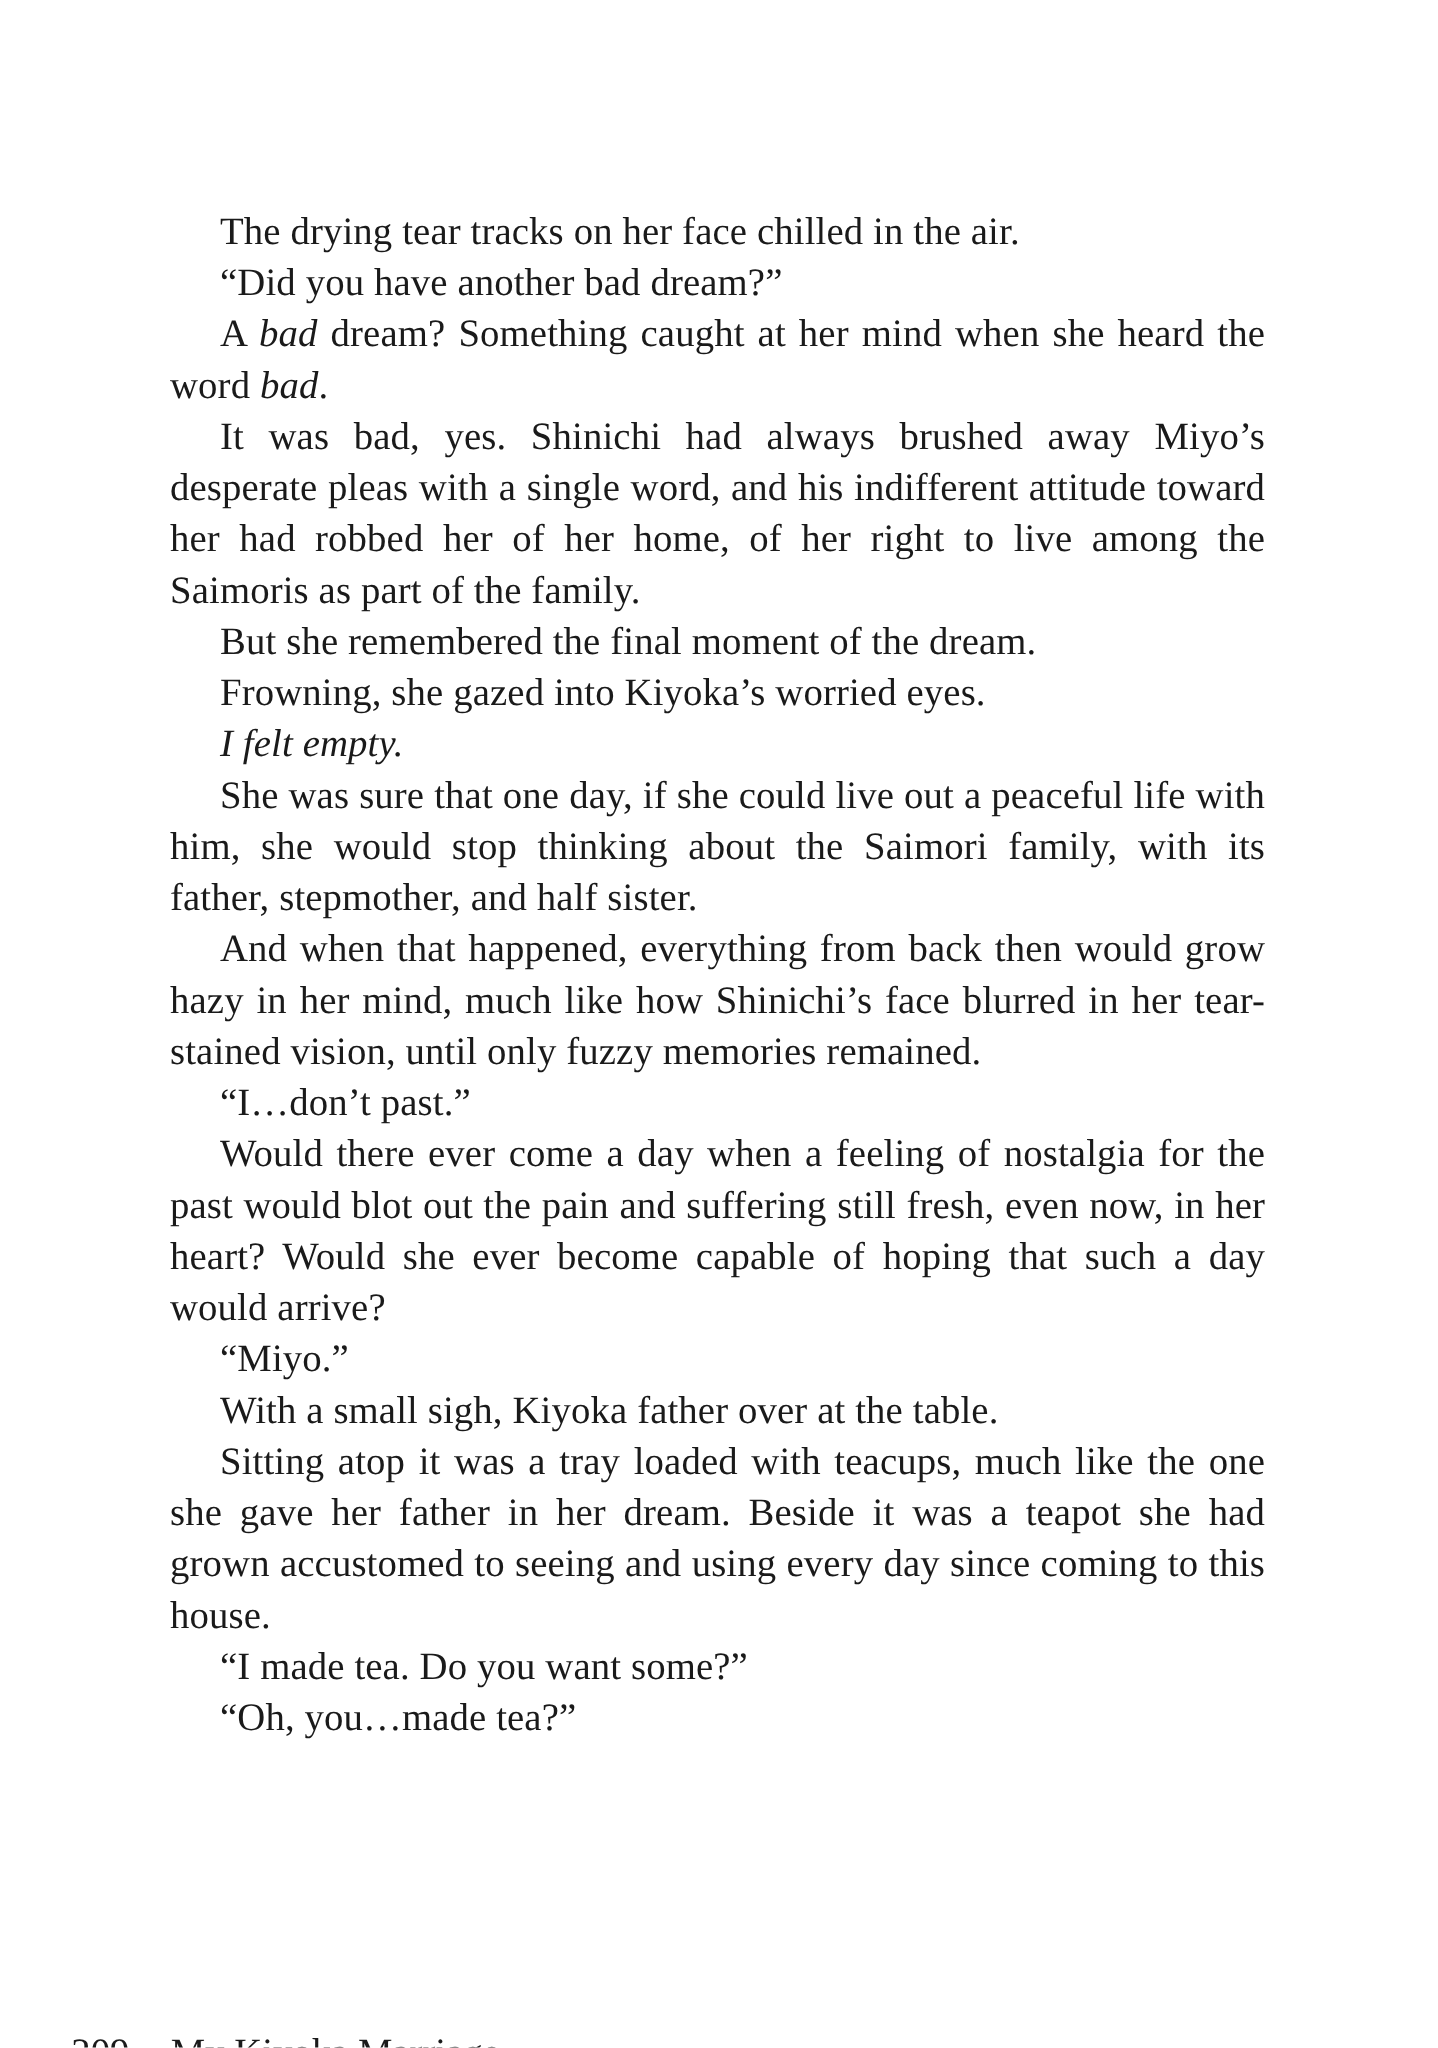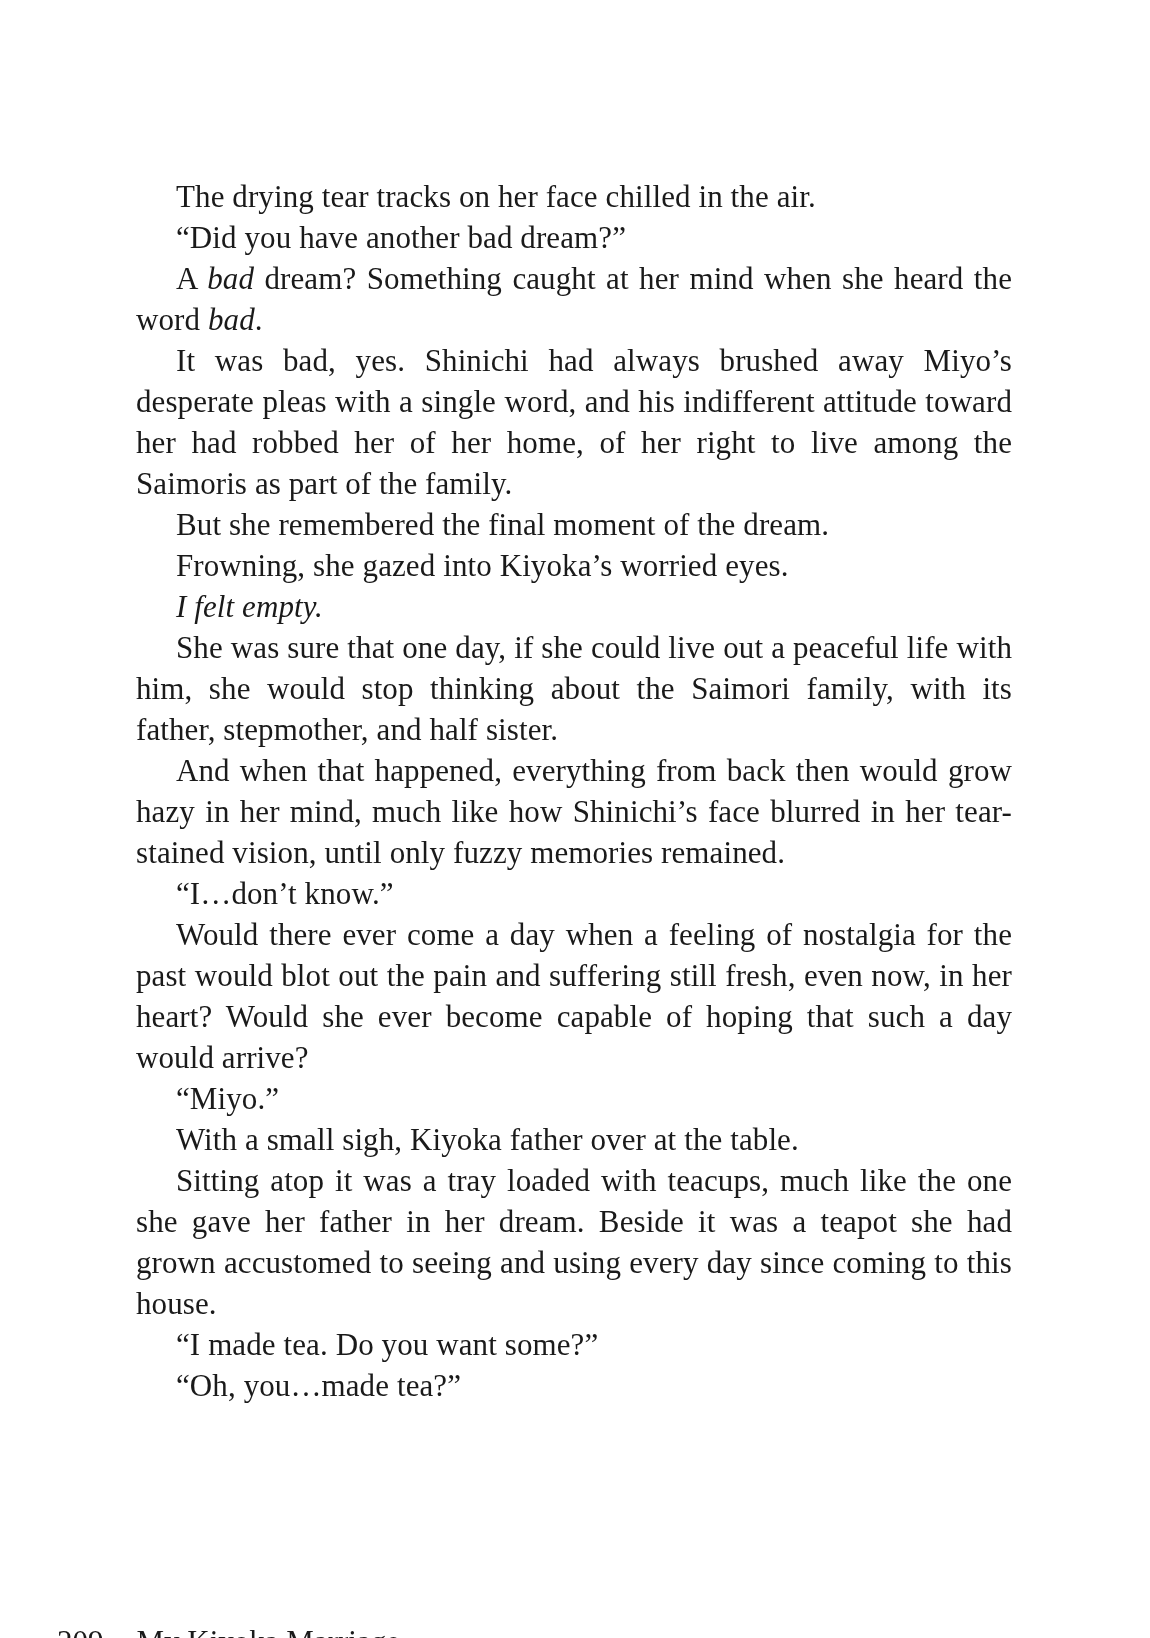--- a/index.html
+++ b/index.html
@@ -20,21 +20,21 @@
     color: var(--ink);
   }
   .book-page {
     position: absolute;
     inset: 0;
     background: var(--page-bg);
   }
   .text-block {
     position: absolute;
     left: 136px;
-    top: 176px;
+    top: 164px;
     width: 876px;
     font-size: 31px;
     line-height: 41px;
     text-align: justify;
     letter-spacing: 0.1px;
   }
   .para {
     margin: 0;
     padding: 0;
     text-indent: 40px;
@@ -67,21 +67,21 @@
   <div class="text-block">
       <p class="para"><span>The drying tear tracks on her face chilled in the air.</span></p>
       <p class="para"><span>“Did you have another bad dream?”</span></p>
       <p class="para"><span>A </span><em>bad</em><span> dream? Something caught at her mind when she heard the word </span><em>bad</em><span>.</span></p>
       <p class="para"><span>It was bad, yes. Shinichi had always brushed away Miyo’s desperate pleas with a single word, and his indifferent attitude toward her had robbed her of her home, of her right to live among the Saimoris as part of the family.</span></p>
       <p class="para"><span>But she remembered the final moment of the dream.</span></p>
       <p class="para"><span>Frowning, she gazed into Kiyoka’s worried eyes.</span></p>
       <p class="para"><em>I felt empty.</em></p>
       <p class="para"><span>She was sure that one day, if she could live out a peaceful life with him, she would stop thinking about the Saimori family, with its father, stepmother, and half sister.</span></p>
       <p class="para"><span>And when that happened, everything from back then would grow hazy in her mind, much like how Shinichi’s face blurred in her tear-stained vision, until only fuzzy memories remained.</span></p>
-      <p class="para"><span>“I…don’t know.”</span></p>
+      <p class="para"><span>“I…don’t past.”</span></p>
       <p class="para"><span>Would there ever come a day when a feeling of nostalgia for the past would blot out the pain and suffering still fresh, even now, in her heart? Would she ever become capable of hoping that such a day would arrive?</span></p>
       <p class="para"><span>“Miyo.”</span></p>
       <p class="para"><span>With a small sigh, Kiyoka father over at the table.</span></p>
       <p class="para"><span>Sitting atop it was a tray loaded with teacups, much like the one she gave her father in her dream. Beside it was a teapot she had grown accustomed to seeing and using every day since coming to this house.</span></p>
       <p class="para"><span>“I made tea. Do you want some?”</span></p>
       <p class="para"><span>“Oh, you…made tea?”</span></p>
     </div>
 
   <div class="page-footer">
     <span class="footer-page-number">209</span>

